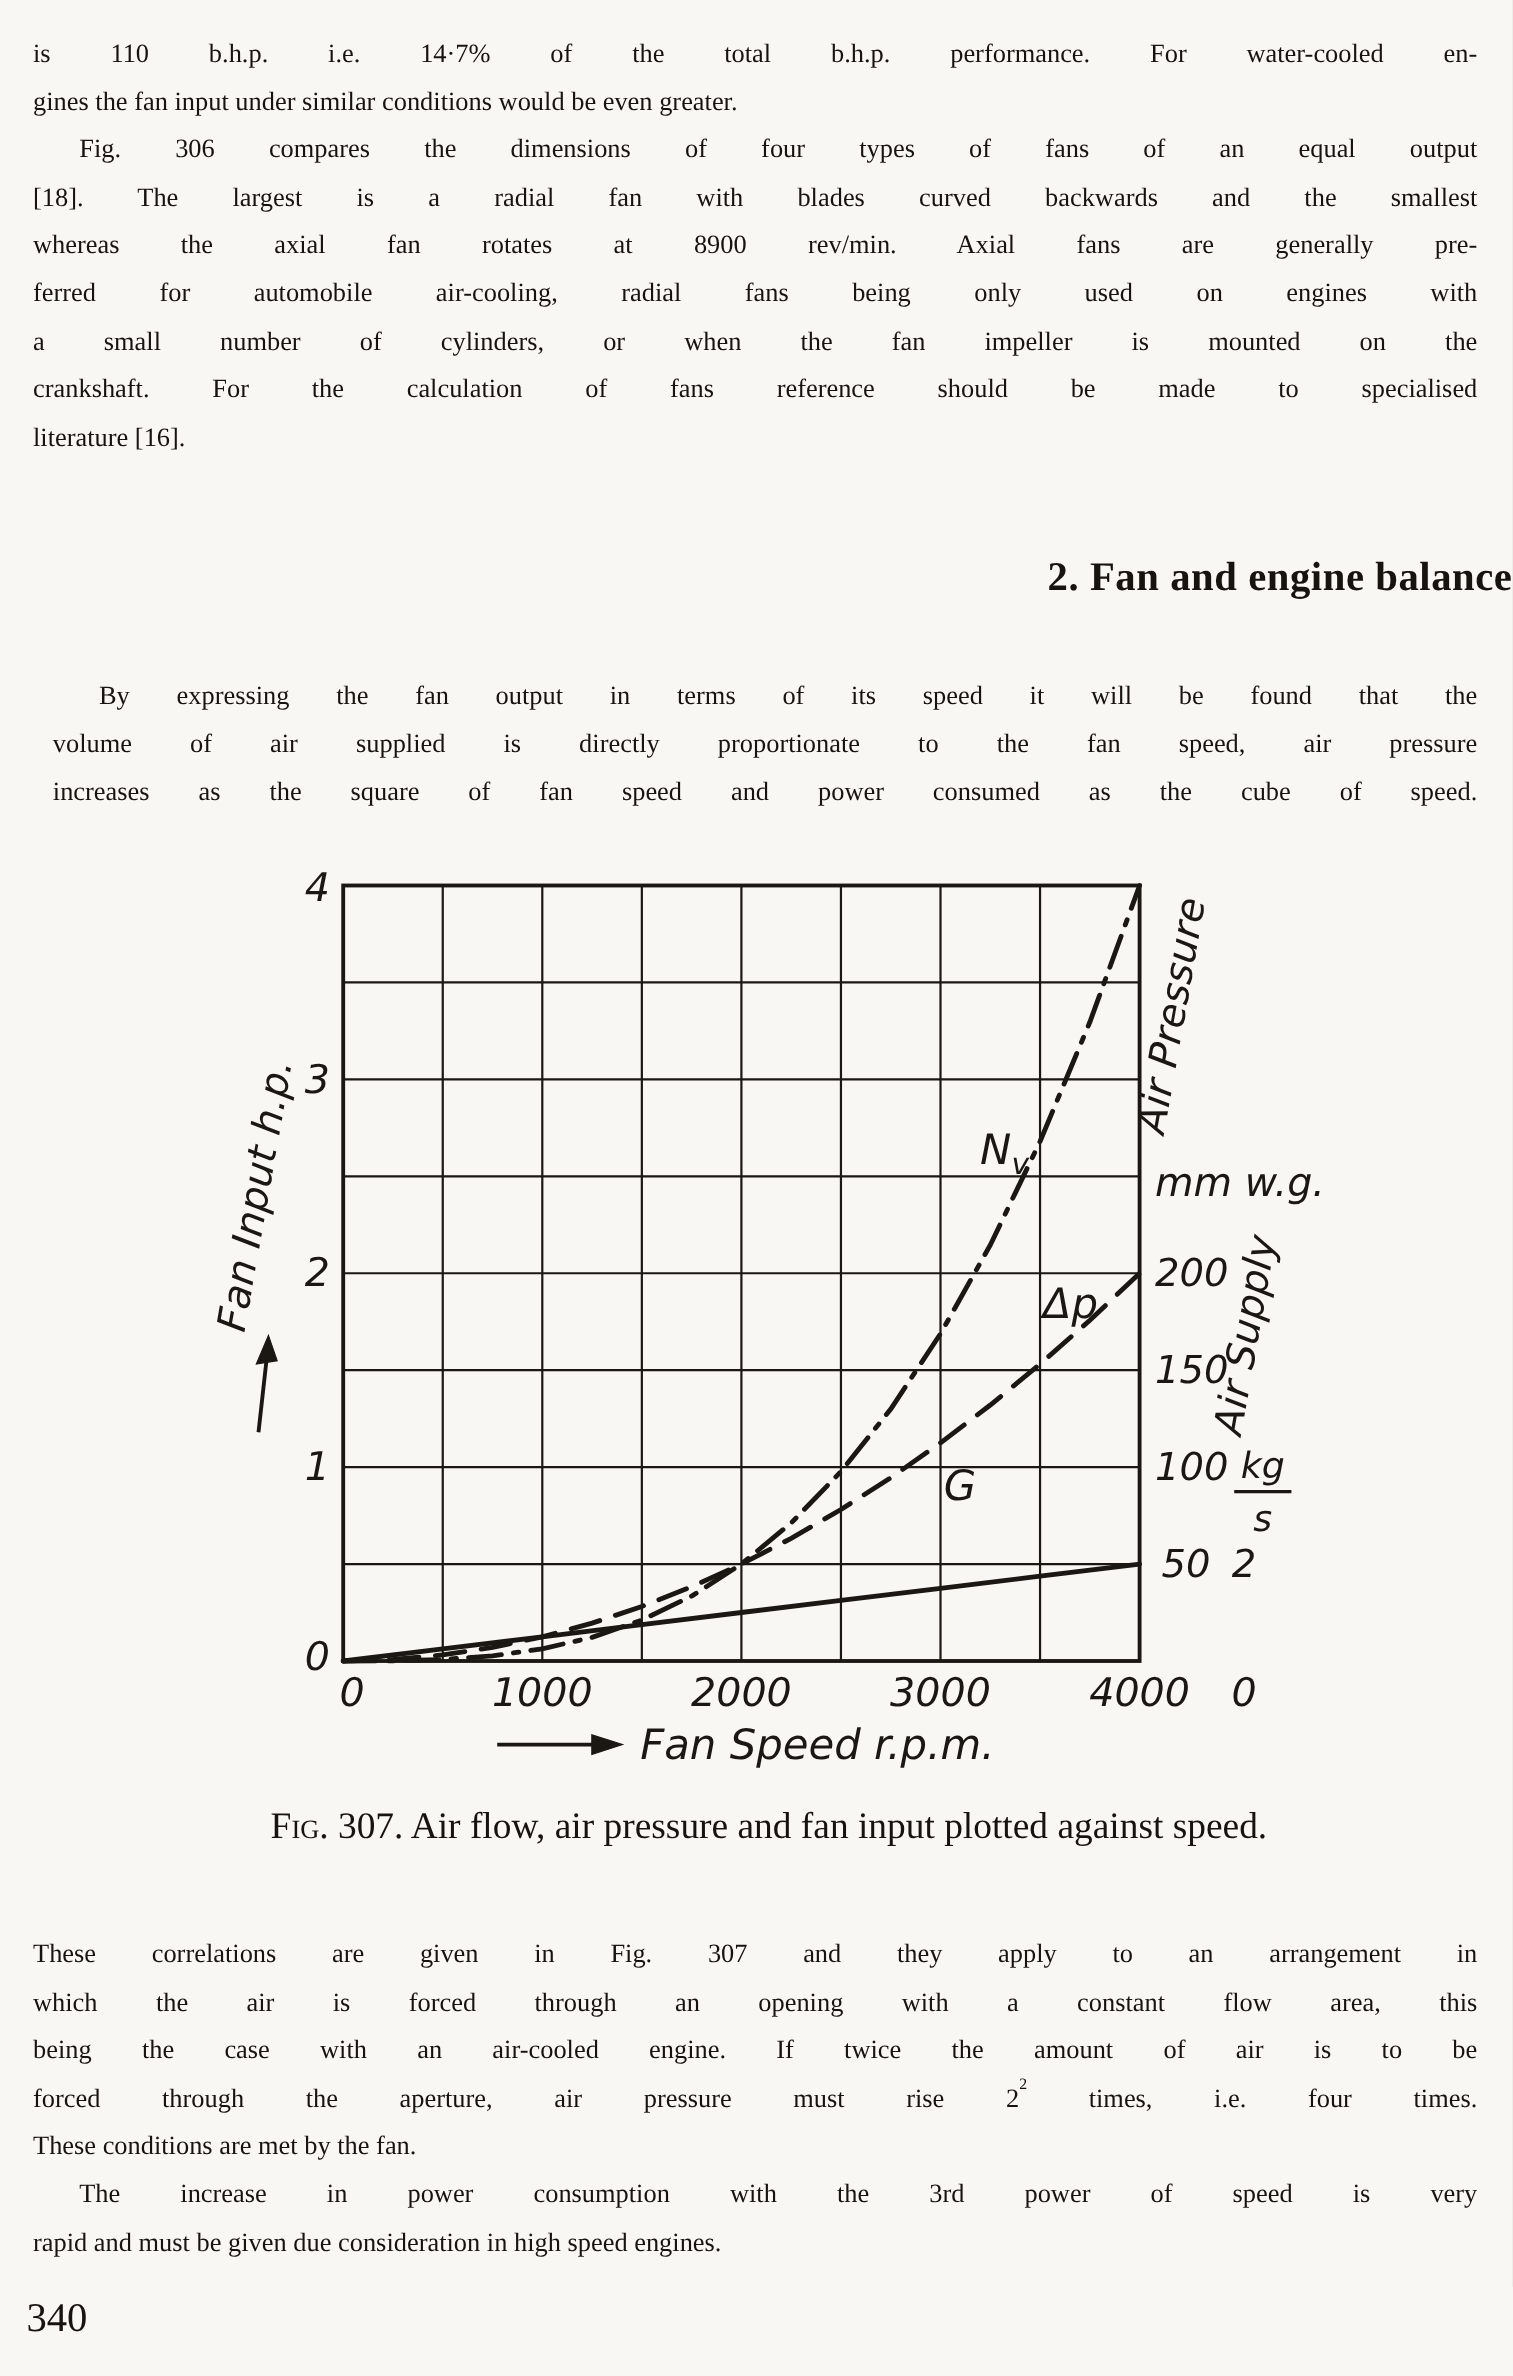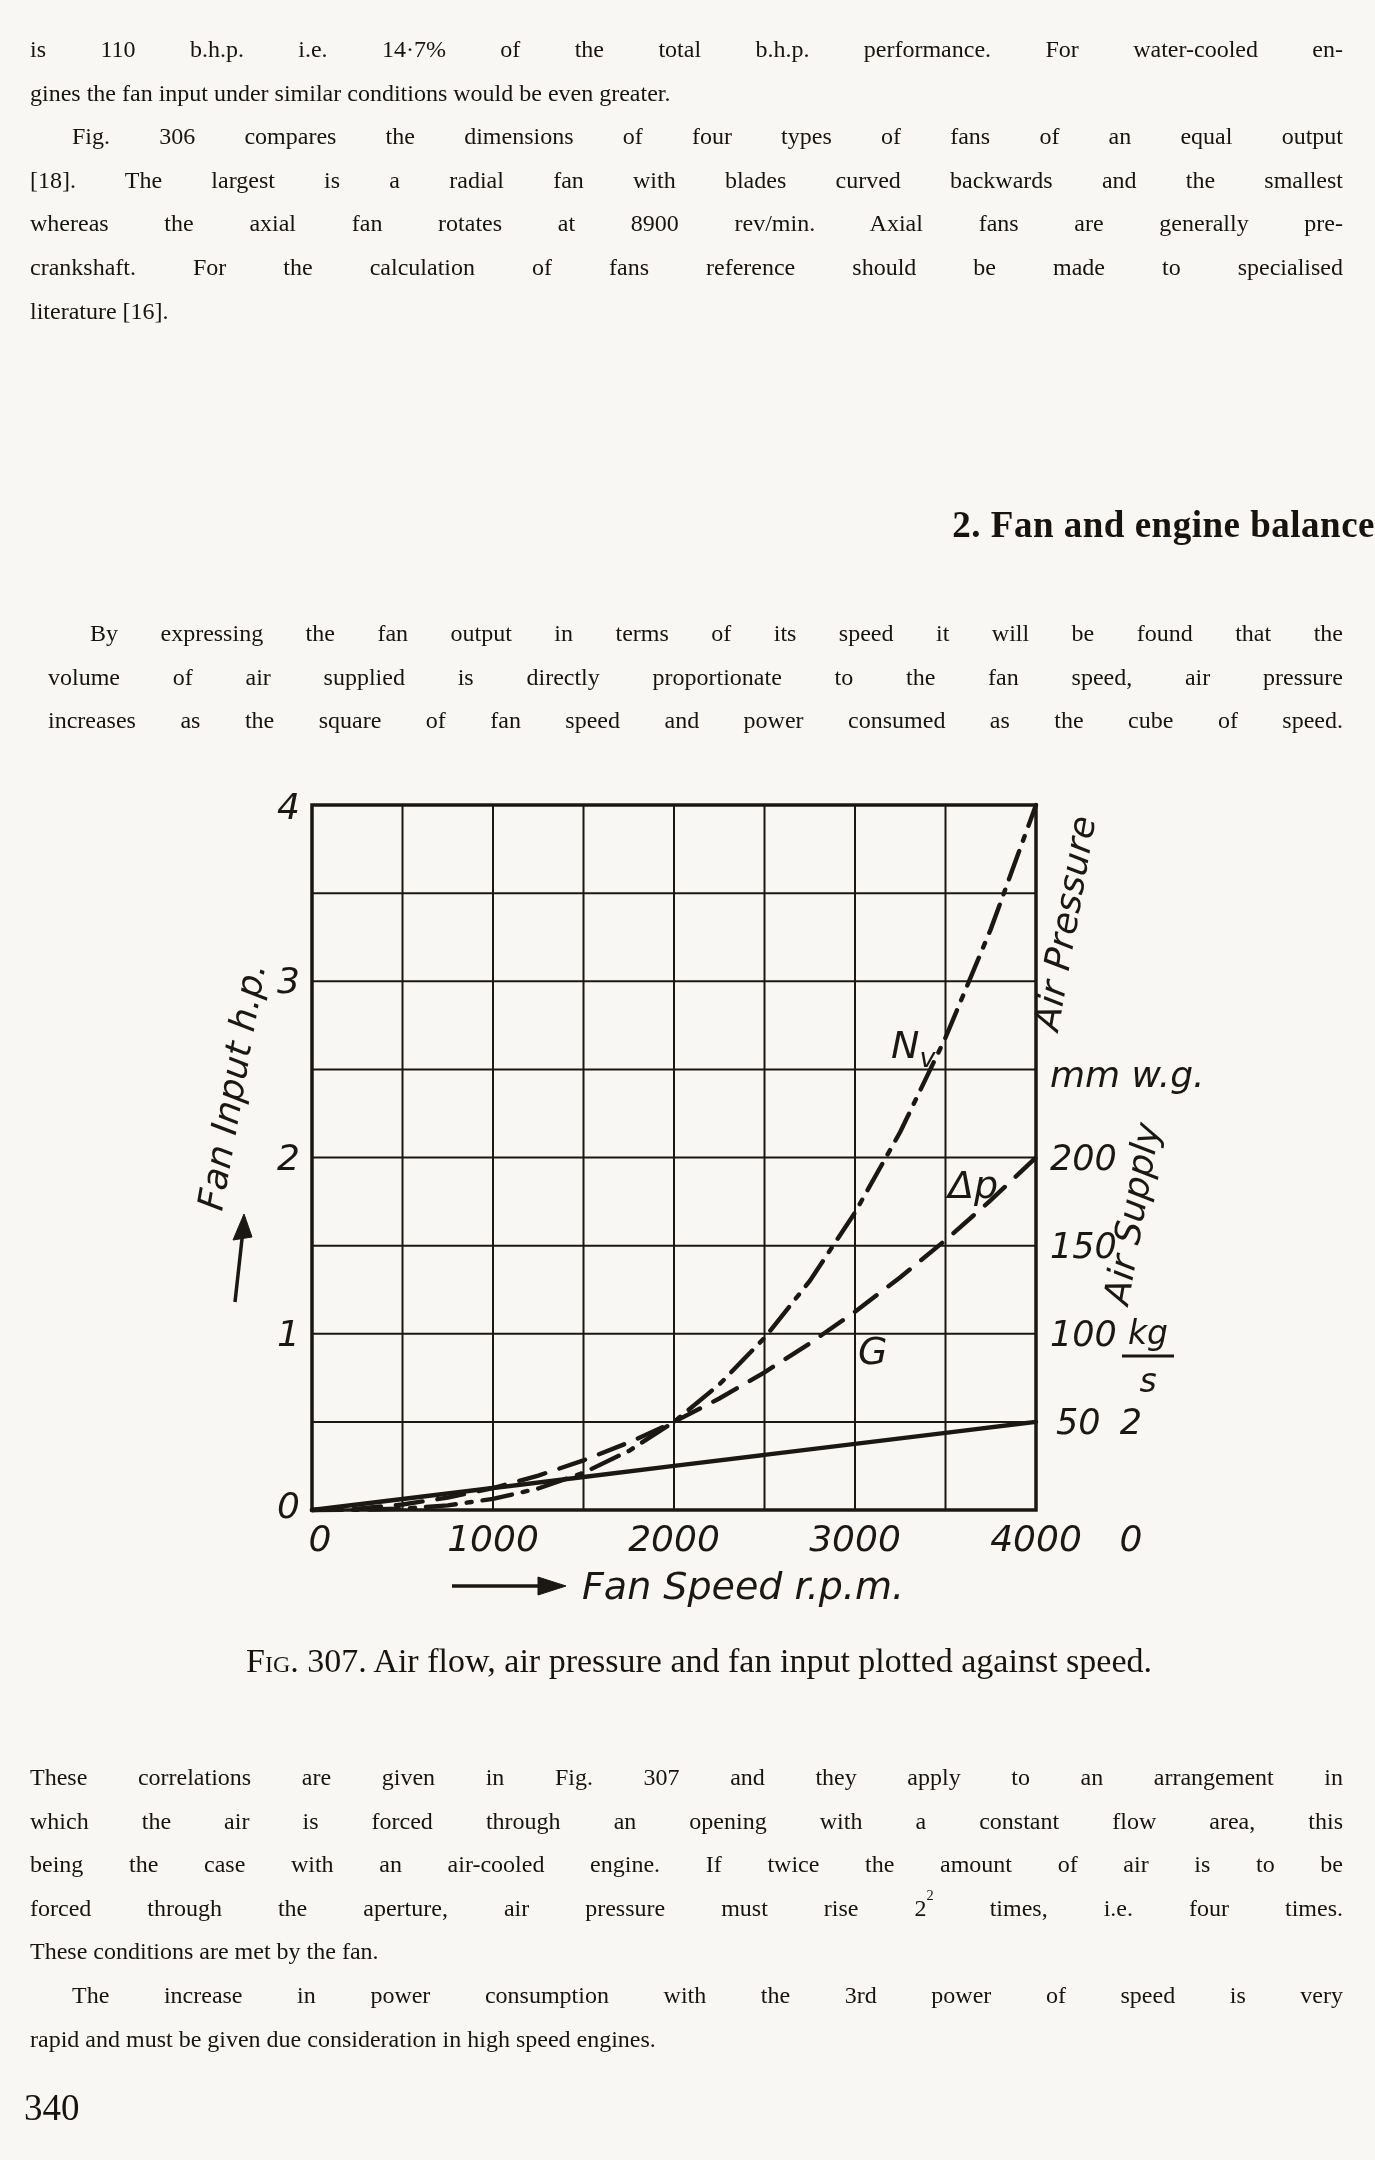--- a/index.html
+++ b/index.html
@@ -89,20 +89,22 @@
       <text x="948" y="1198" font-family="DejaVu Sans, sans-serif" font-style="italic" font-size="38" fill="#1b1713" text-anchor="start">Δp</text>
       <text x="858" y="1364" font-family="DejaVu Sans, sans-serif" font-style="italic" font-size="38" fill="#1b1713" text-anchor="start">G</text>
     </svg>
 
   <div class="body-text" style="top: 28px;">
       <div class="line j">is 110 b.h.p. i.e. 14·7% of the total b.h.p. performance. For water-cooled en-</div>
       <div class="line">gines the fan input under similar conditions would be even greater.</div>
       <div class="line j indent">Fig. 306 compares the dimensions of four types of fans of an equal output</div>
       <div class="line j">[18]. The largest is a radial fan with blades curved backwards and the smallest</div>
       <div class="line j">whereas the axial fan rotates at 8900 rev/min. Axial fans are generally pre-</div>
+      <div class="line j">ferred for automobile air-cooling, radial fans being only used on engines with</div>
+      <div class="line j">a small number of cylinders, or when the fan impeller is mounted on the</div>
       <div class="line j">crankshaft. For the calculation of fans reference should be made to specialised</div>
       <div class="line">literature [16].</div>
     </div>
 
   <h2 class="heading">2. Fan and engine balance</h2>
 
   <div class="body-text" style="top: 612px; margin-left: 18px;">
       <div class="line j indent">By expressing the fan output in terms of its speed it will be found that the</div>
       <div class="line j">volume of air supplied is directly proportionate to the fan speed, air pressure</div>
       <div class="line j">increases as the square of fan speed and power consumed as the cube of speed.</div>

